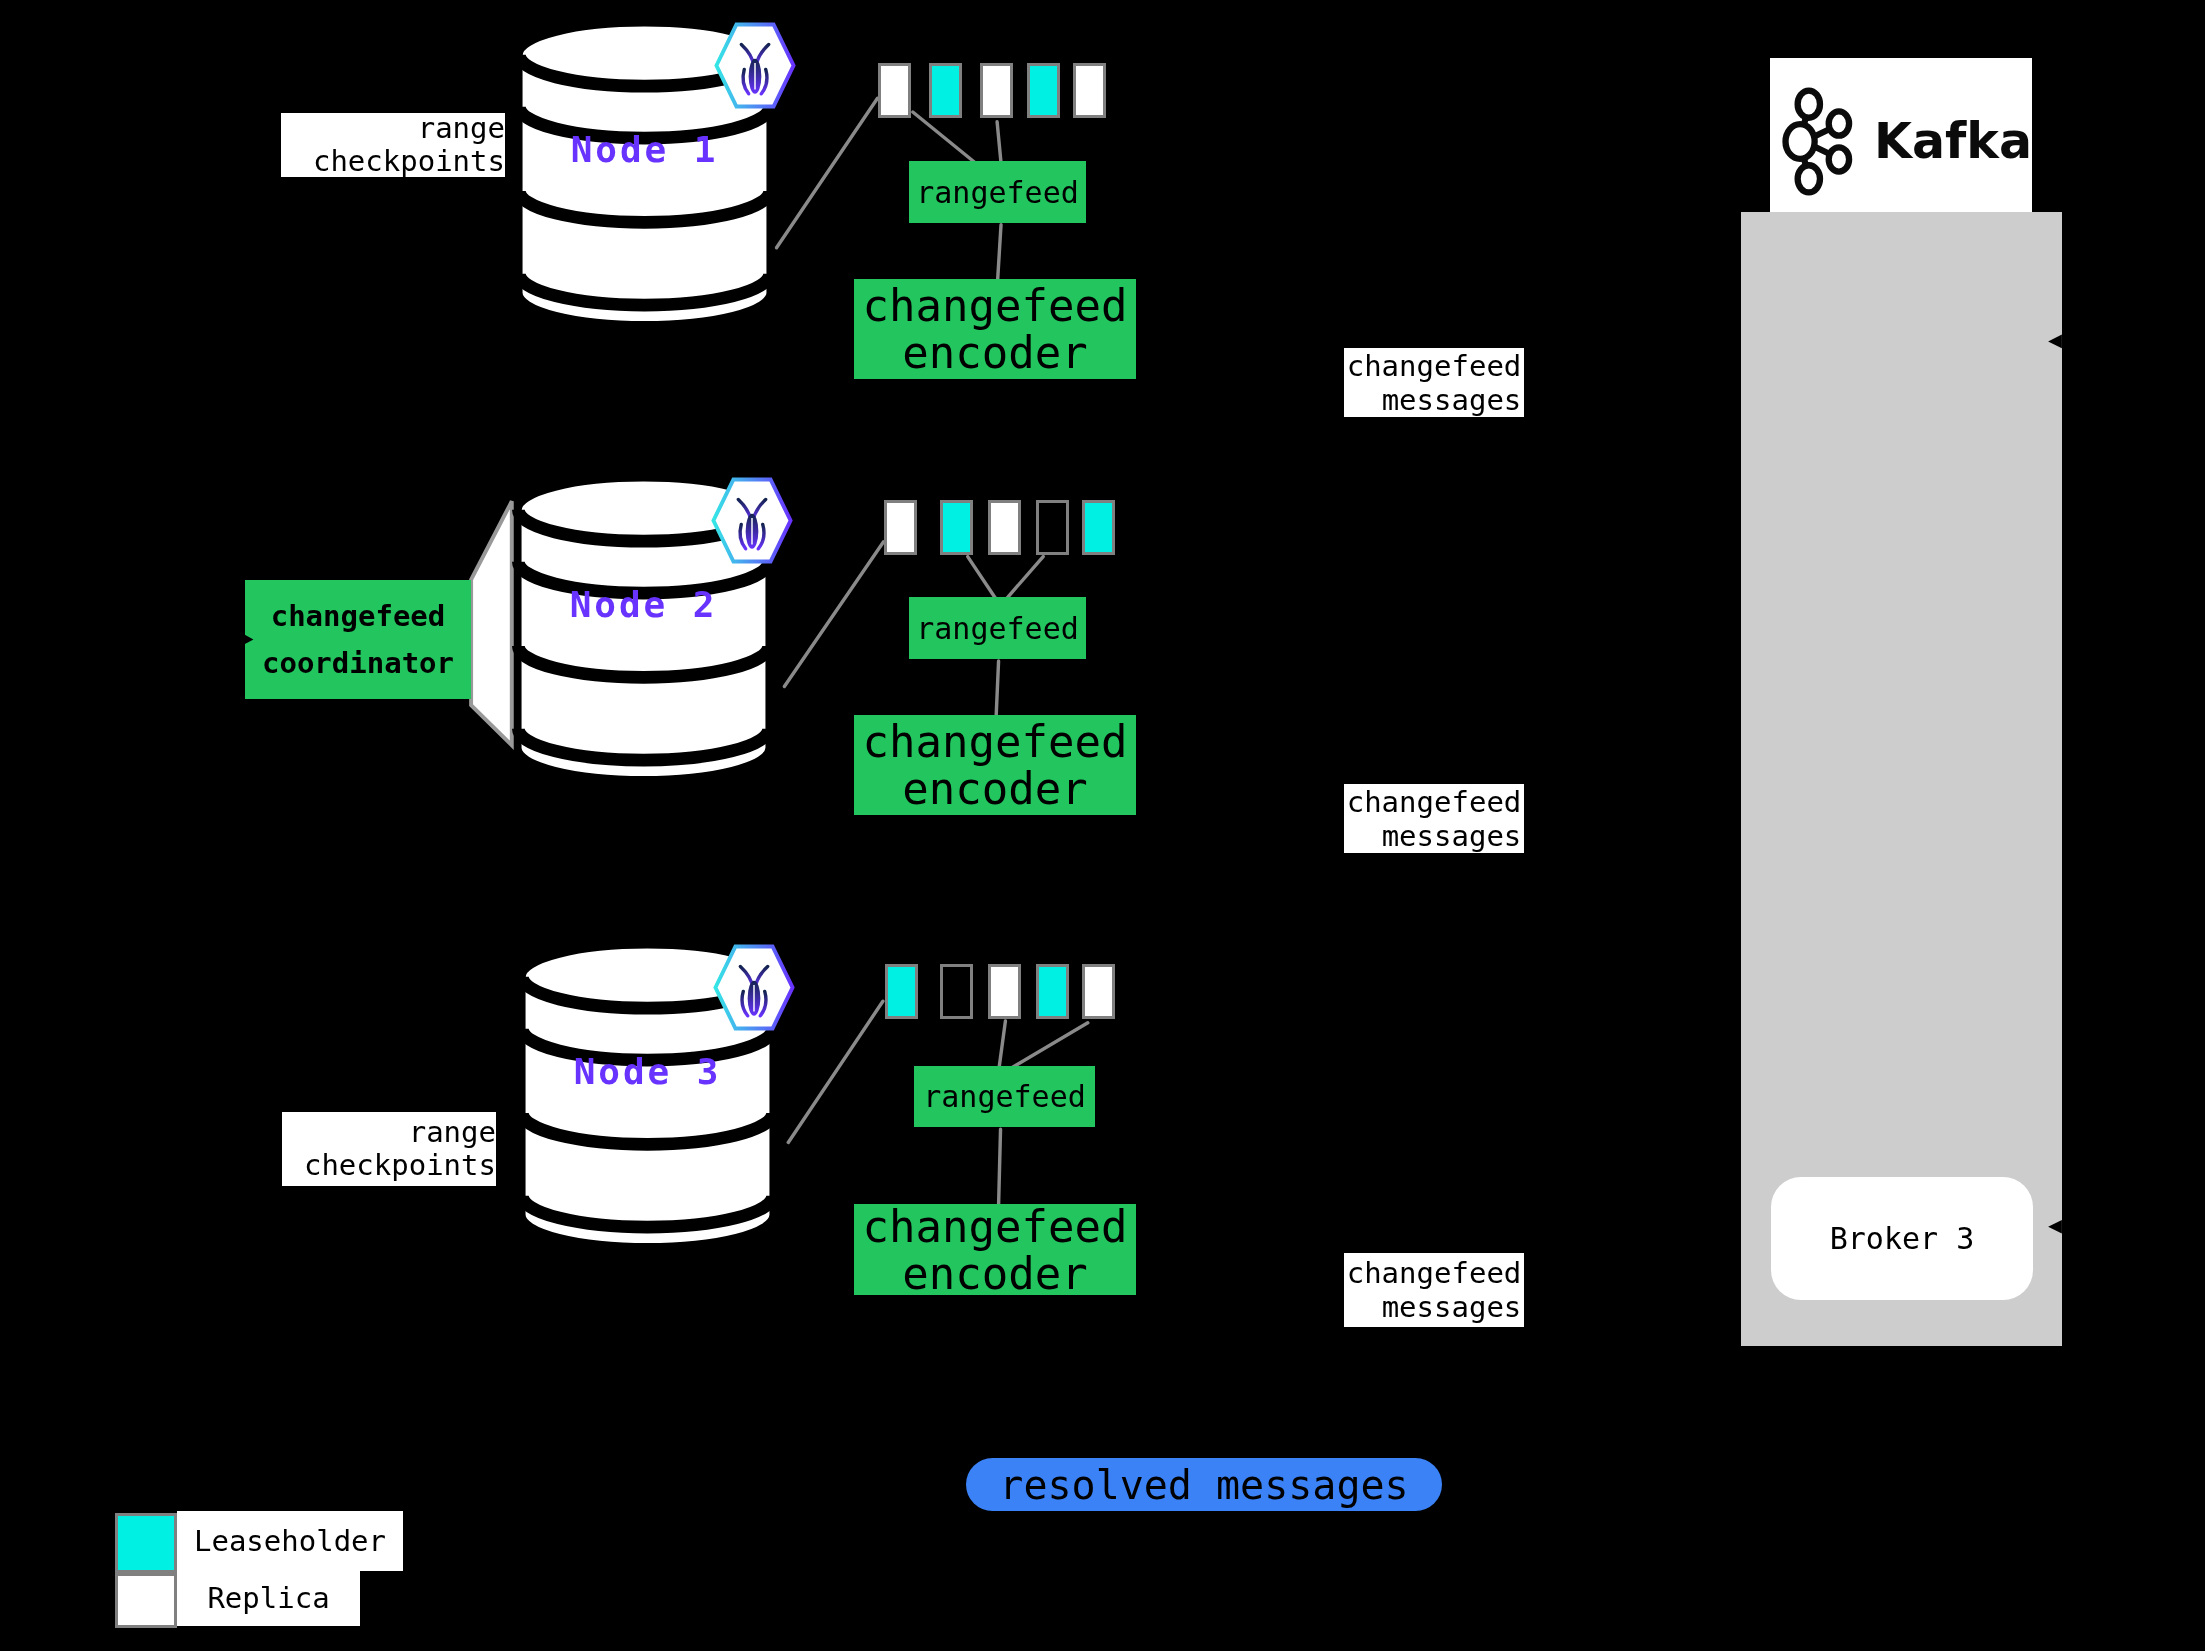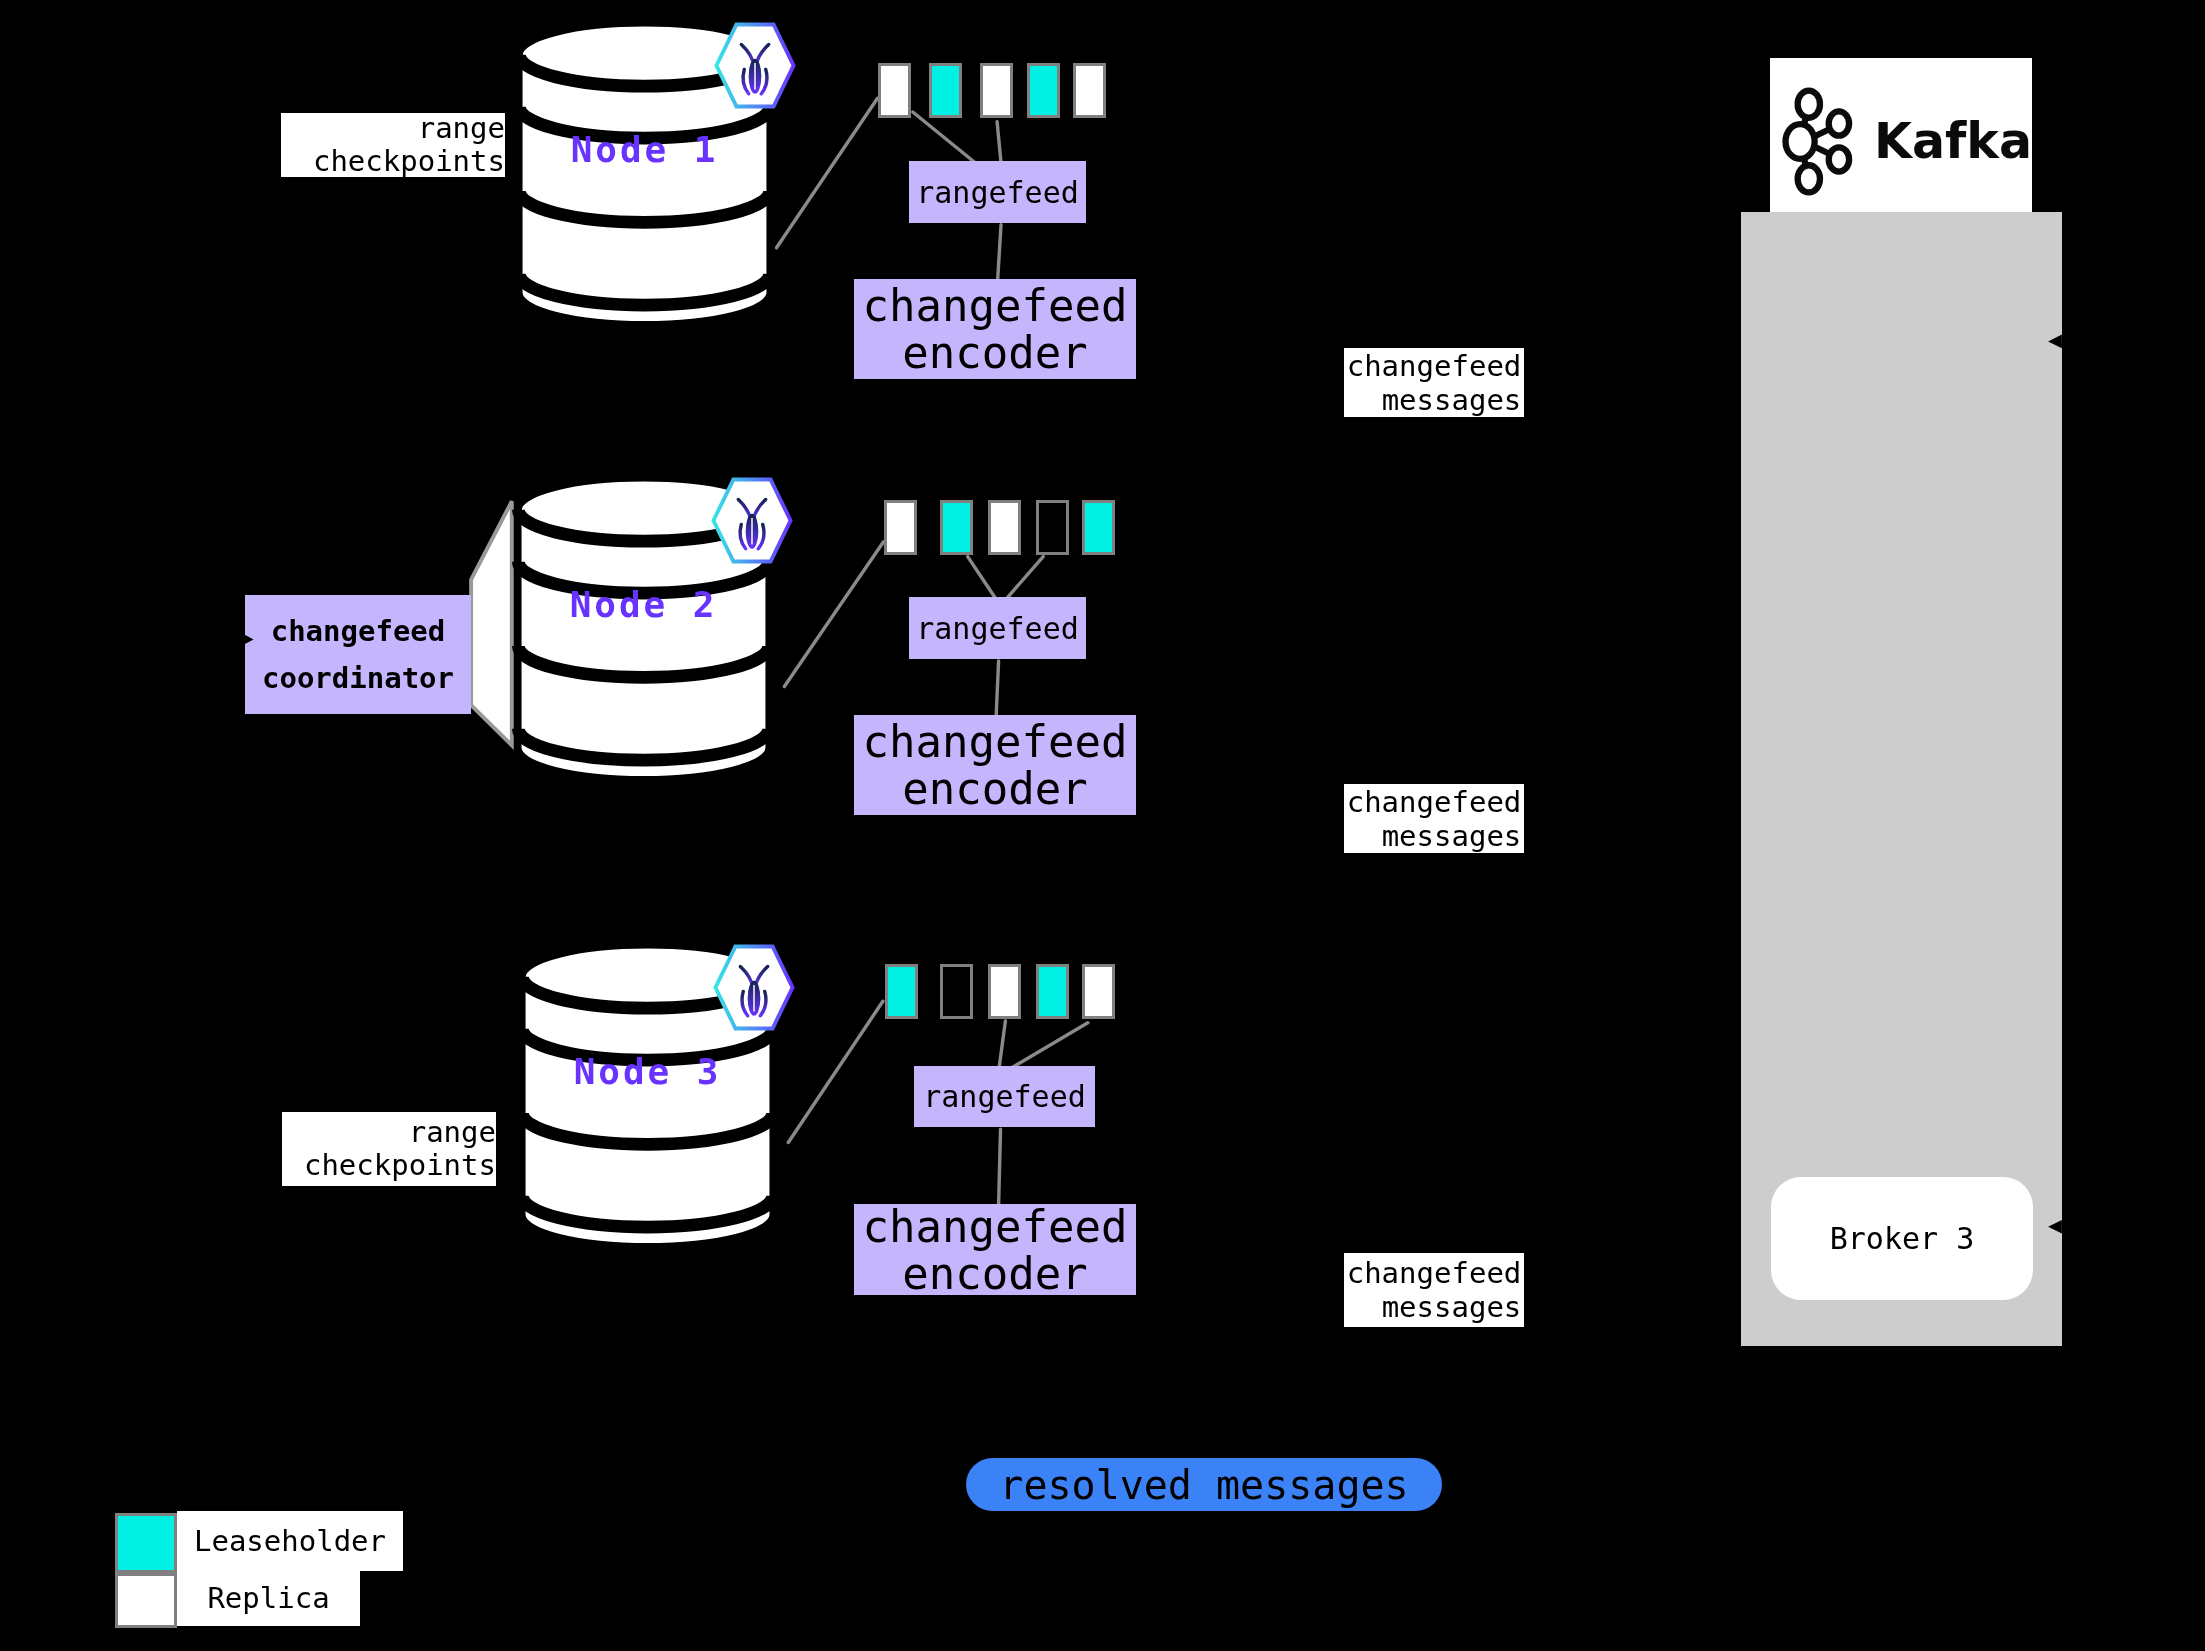--- a/index.html
+++ b/index.html
@@ -3,21 +3,21 @@
 <meta charset="utf-8">
 <style>
   html,body{margin:0;padding:0;background:#000;}
   .stage{position:relative;width:2205px;height:1652px;background:#000;overflow:hidden;
          font-family:"DejaVu Sans Mono","Liberation Mono",monospace;}
   .abs{position:absolute;}
   svg.layer{position:absolute;left:0;top:0;pointer-events:none;}
   .lbl{display:flex;align-items:center;justify-content:center;text-align:center;
        color:#000;box-sizing:border-box;}
   .white-box{background:#FFFFFF;text-align:right;}
-  .gray-box{background:#c4b5fd;}
+  .gray-box{background:#22c55e;}
   .checkpoints{width:224px;font-size:29px;line-height:33px;}
   .rangefeed{width:177px;height:62px;font-size:30px;}
   .encoder{width:282px;height:100px;font-size:44px;line-height:47px;padding:0 19.6px;}
   .messages{width:180px;height:69px;font-size:29px;line-height:34px;padding:0 14.7px;}
   .coordinator{width:226px;height:119px;font-size:29px;line-height:47px;font-weight:bold;padding:0 9.8px;}
   .node-label{width:221px;height:49px;font-size:36px;font-weight:bold;color:var(--c-node,#6933FF);
               display:flex;align-items:center;justify-content:center;letter-spacing:2.9px;}
   .replica-rect{position:absolute;width:33px;height:55px;border:3.9px solid #808080;box-sizing:border-box;background:transparent;}
   .type-leaseholder{background:var(--c-lease,#00F0E4);}
   .type-replica{background:var(--c-repl,#FFFFFF);}
@@ -115,21 +115,21 @@
   <div class="replica-rect type-replica" style="left:878px;top:63px;"></div>
   <div class="replica-rect type-leaseholder" style="left:929px;top:63px;"></div>
   <div class="replica-rect type-replica" style="left:980px;top:63px;"></div>
   <div class="replica-rect type-leaseholder" style="left:1027px;top:63px;"></div>
   <div class="replica-rect type-replica" style="left:1073px;top:63px;"></div>
 
   <div class="abs lbl gray-box rangefeed" style="left:909px;top:161px;">rangefeed</div>
   <div class="abs lbl gray-box encoder" style="left:854px;top:279px;">changefeed encoder</div>
   <div class="abs lbl white-box messages" style="left:1344px;top:348px;">changefeed messages</div>
 
-  <div class="abs lbl gray-box coordinator" style="left:245px;top:580px;margin-top:15px;">changefeed coordinator</div>
+  <div class="abs lbl gray-box coordinator" style="left:245px;top:580px;">changefeed coordinator</div>
 
   <svg class="layer" style="left:512px;top:479px;" width="263" height="303" viewBox="0 0 537 617">
     <path d="M13,62 L13,548 A255,64 0 0 0 524,548 L524,62" fill="#fff" stroke="#000" stroke-width="13"></path>
     <ellipse cx="268.5" cy="62" rx="255" ry="64" fill="#fff" stroke="#000" stroke-width="13"></ellipse>
     <path d="M13,62 A255,64 0 0 0 524,62" fill="none" stroke="#000" stroke-width="26"></path>
     <path d="M13,168 A255,64 0 0 0 524,168" fill="none" stroke="#000" stroke-width="26"></path>
     <path d="M13,340 A255,64 0 0 0 524,340" fill="none" stroke="#000" stroke-width="26"></path>
     <path d="M13,509 A255,64 0 0 0 524,509" fill="none" stroke="#000" stroke-width="26"></path>
   </svg>
   <div class="abs node-label" style="left:533px;top:580px;">Node 2</div>

